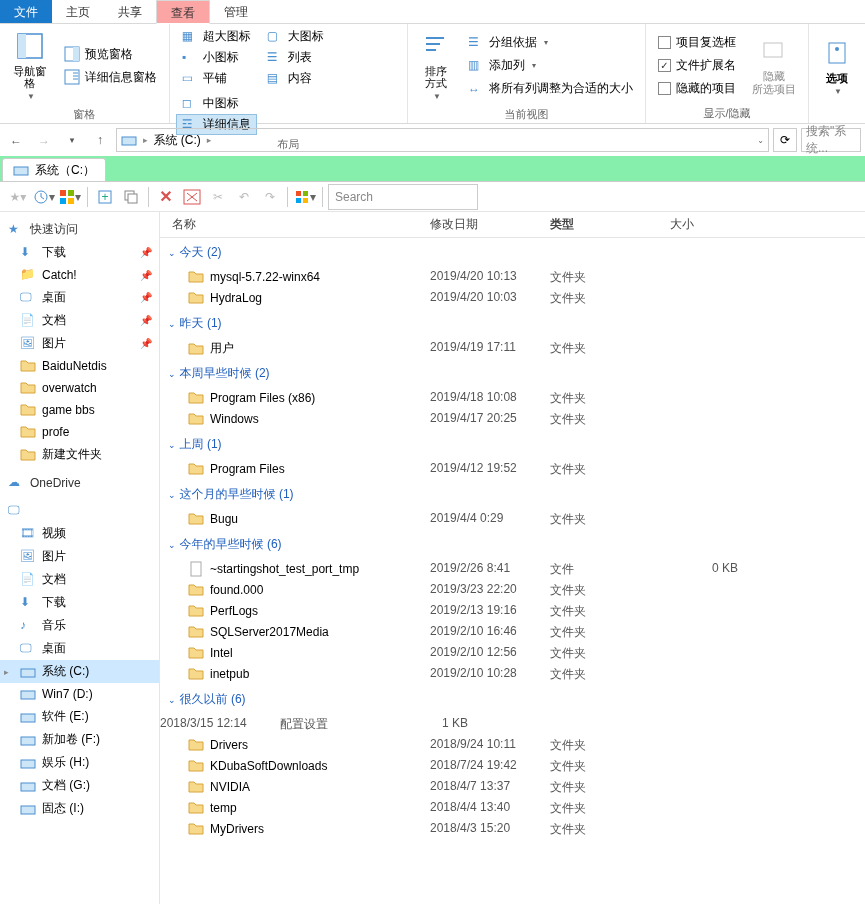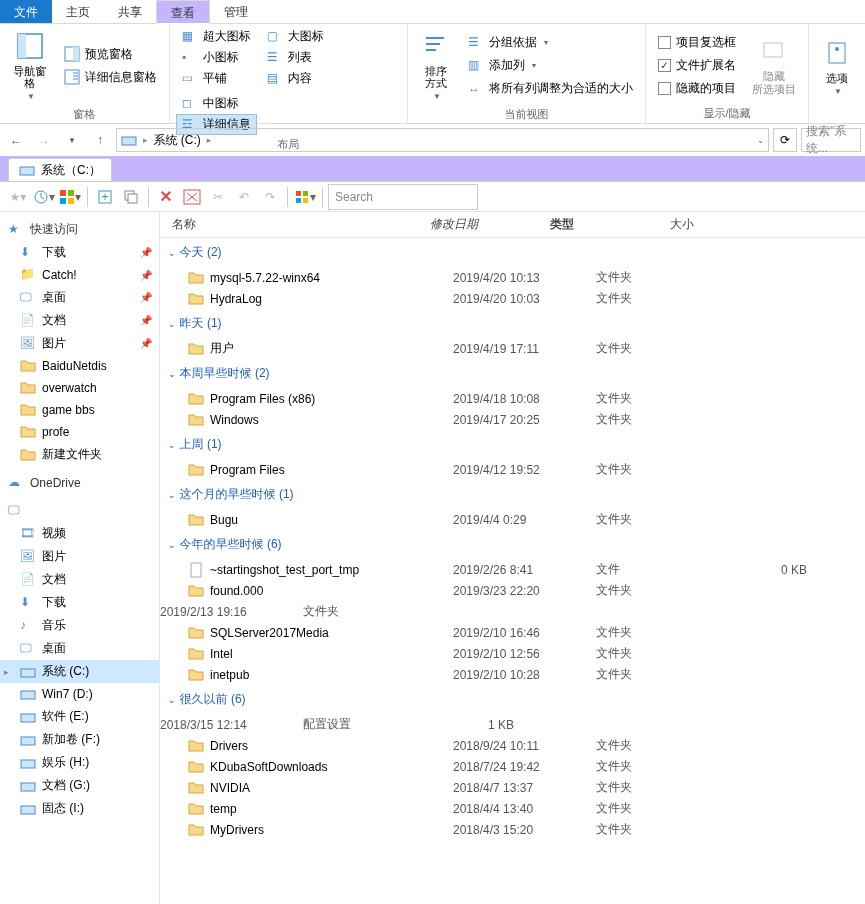--- a/index.html
+++ b/index.html
@@ -2,21 +2,21 @@
 <html><head>
 <meta charset="utf-8">
 <style>
 * { margin: 0; padding: 0; box-sizing: border-box; font-family: "Microsoft YaHei", "Segoe UI", sans-serif; font-size: 12px; }
 body { width: 865px; height: 904px; background: #fff; overflow: hidden; }
 
 
 .ribbon-tabs { display: flex; height: 24px; border-bottom: 1px solid #d9d9d9; }
 .ribbon-tab { padding: 4px 14px; cursor: pointer; color: #333; }
 .ribbon-tab.active-file { background: #1979ca; color: #fff; }
-.ribbon-tab.active { border: 1px solid #d9d9d9; border-bottom: 1px solid #fff; background: #c4b5fd; margin-bottom: -1px; }
+.ribbon-tab.active { border: 1px solid #d9d9d9; border-bottom: 1px solid #fff; background: #fca5a5; margin-bottom: -1px; }
 
 
 .ribbon-body { display: flex; height: 100px; background: #fff; border-bottom: 1px solid #d9d9d9; }
 .ribbon-group { display: flex; flex-direction: column; border-right: 1px solid #e5e5e5; padding: 2px 6px 0 6px; }
 .ribbon-group-content { flex: 1; display: flex; align-items: center; gap: 4px; }
 .ribbon-group-label { text-align: center; color: #666; font-size: 11px; padding: 2px 0; }
 .ribbon-bigbtn { display: flex; flex-direction: column; align-items: center; justify-content: center; padding: 4px 6px; gap: 3px; }
 .ribbon-bigbtn .ic { width: 32px; height: 32px; display: flex; align-items: center; justify-content: center; }
 .ribbon-bigbtn .lbl { font-size: 11px; text-align: center; line-height: 1.1; }
 .ribbon-col { display: flex; flex-direction: column; gap: 2px; }
@@ -30,21 +30,21 @@
 .nav-row { display: flex; align-items: center; height: 32px; padding: 3px 4px; gap: 4px; }
 .nav-btn { width: 24px; height: 24px; display: flex; align-items: center; justify-content: center; color: #555; border-radius: 2px; }
 .nav-btn.disabled { color: #bbb; }
 .addr-bar { flex: 1; display: flex; align-items: center; border: 1px solid #ccc; height: 24px; padding: 0 4px; gap: 6px; }
 .addr-crumb { display: flex; align-items: center; gap: 4px; }
 .addr-sep { color: #888; font-size: 9px; }
 .refresh-btn { width: 24px; height: 24px; border: 1px solid #ccc; display: flex; align-items: center; justify-content: center; }
 .search-box2 { width: 60px; border: 1px solid #ccc; height: 24px; padding: 0 4px; color: #888; display: flex; align-items: center; }
 
 
-.tab-strip { display: flex; height: 26px; border-bottom: 1px solid #ccc; background: #c4b5fd; padding-left: 8px; }
+.tab-strip { display: flex; height: 26px; border-bottom: 1px solid #ccc; background: #86efac; padding-left: 2px; }
 .doc-tab { display: flex; align-items: center; gap: 6px; border: 1px solid #ccc; border-bottom: none; border-radius: 3px 3px 0 0; padding: 2px 10px; background: #fff; margin-top: 2px; }
 
 
 .toolbar { display: flex; align-items: center; height: 30px; padding: 0 6px; gap: 2px; border-bottom: 1px solid #e5e5e5; }
 .tb-btn { width: 24px; height: 24px; display: flex; align-items: center; justify-content: center; color: #666; }
 .tb-sep { width: 1px; height: 20px; background: #ccc; margin: 0 3px; }
 .tb-search { border: 1px solid #ccc; height: 22px; width: 150px; padding: 12px 6px; color: #888; display: flex; align-items: center; }
 
 
 .body-split { display: flex; height: calc(904px - 24px - 100px - 32px - 26px - 30px); }
@@ -52,26 +52,26 @@
 .nav-item { display: flex; align-items: center; gap: 6px; padding: 3px 6px 3px 20px; position: relative; }
 .nav-item.root { padding-left: 8px; font-weight: normal; color: #333; }
 .nav-item.sel { background: #cde8ff; }
 .nav-item .pin { position: absolute; right: 6px; color: #888; font-size: 10px; }
 .nav-item .exp { position: absolute; left: 4px; color: #888; font-size: 9px; width: 10px; }
 .nav-section { margin-bottom: 6px; }
 
 .file-pane { flex: 1; overflow-y: auto; }
 .col-headers { display: flex; border-bottom: 1px solid #e5e5e5; padding: 4px 0; color: #444; position: sticky; top: 0; background: #fff; }
 .col-name { width: 270px; padding-left: 12px; }
-.col-date { width: 120px; font-style: italic; }
+.col-date { width: 120px; }
 .col-type { width: 120px; font-weight: bold; }
 .col-size { width: 80px; }
 .group-hdr { display: flex; align-items: center; gap: 4px; padding: 6px 8px; color: #1e5ebd; }
 .group-hdr .chev { font-size: 9px; }
-.file-row { display: flex; align-items: center; padding: 2px 0; gap: 23px; }
+.file-row { display: flex; align-items: flex-start; padding: 2px 0; }
 .file-row .fname { width: 270px; padding-left: 28px; display: flex; align-items: center; gap: 6px; }
 .file-row .fdate { width: 120px; color: #555; }
 .file-row .ftype { width: 120px; color: #555; }
 .file-row .fsize { width: 80px; color: #555; text-align: right; padding-right: 12px; }
 
 
 .i-folder { color: #f7c76c; }
 .i-blue { color: #4a8fd0; }
 .i-star { color: #4a8fd0; }
 .addr-right { margin-left: auto; display:flex; align-items:center; }
@@ -220,21 +220,21 @@
               <rect x="4" y="6" width="18" height="14" fill="none" stroke="#888"></rect>
             </svg>
           </span>
         <span class="lbl" style="white-space:pre;">隐藏
 所选项目</span>
       </div>
     </div>
     <div class="ribbon-group-label">显示/隐藏</div>
   </div>
 
-  <div class="ribbon-group" style="border-right:none;">
+  <div class="ribbon-group" style="border-right:none;font-weight:bold;">
     <div class="ribbon-group-content">
       <div class="ribbon-bigbtn">
         <span class="ic">
             <svg width="28" height="28">
               <rect x="6" y="4" width="16" height="20" fill="none" stroke="#4a8fd0"></rect>
               <circle cx="14" cy="10" r="2" fill="#4a8fd0"></circle>
             </svg>
           </span>
         <span class="lbl">选项</span>
         <span class="caret">▼</span>
@@ -602,20 +602,26 @@
             <span class="gi"><svg width="16" height="16">
                 <path d="M1 3h5l2 2h7v8H1z" fill="#f7d98c" stroke="#d9a43a"></path>
               </svg></span>
             <span>found.000</span>
           </div>
           <div class="fdate">2019/3/23 22:20</div>
           <div class="ftype">文件夹</div>
           <div class="fsize"></div>
         </div>
         <div class="file-row">
+          <div class="fname">
+            <span class="gi"><svg width="16" height="16">
+                <path d="M1 3h5l2 2h7v8H1z" fill="#f7d98c" stroke="#d9a43a"></path>
+              </svg></span>
+            <span>PerfLogs</span>
+          </div>
           <div class="fdate">2019/2/13 19:16</div>
           <div class="ftype">文件夹</div>
           <div class="fsize"></div>
         </div>
         <div class="file-row">
           <div class="fname">
             <span class="gi"><svg width="16" height="16">
                 <path d="M1 3h5l2 2h7v8H1z" fill="#f7d98c" stroke="#d9a43a"></path>
               </svg></span>
             <span>SQLServer2017Media</span>

